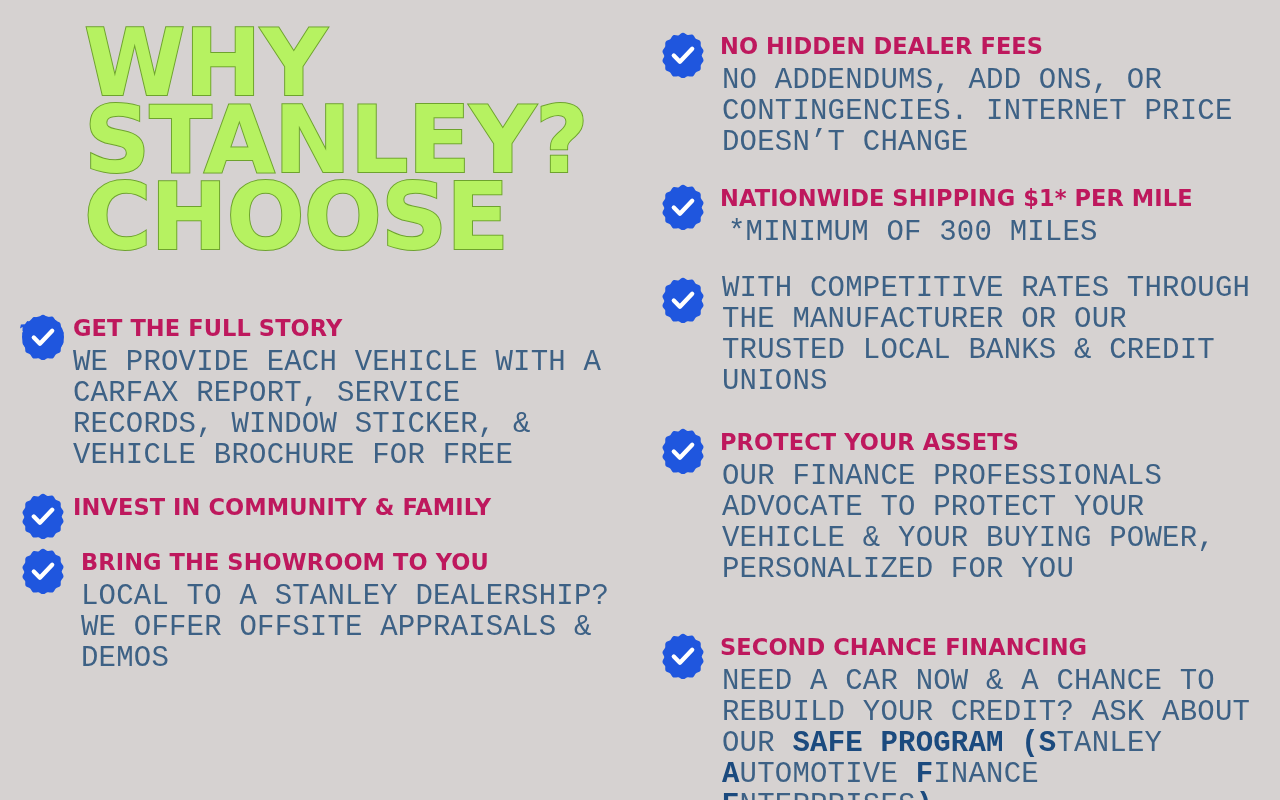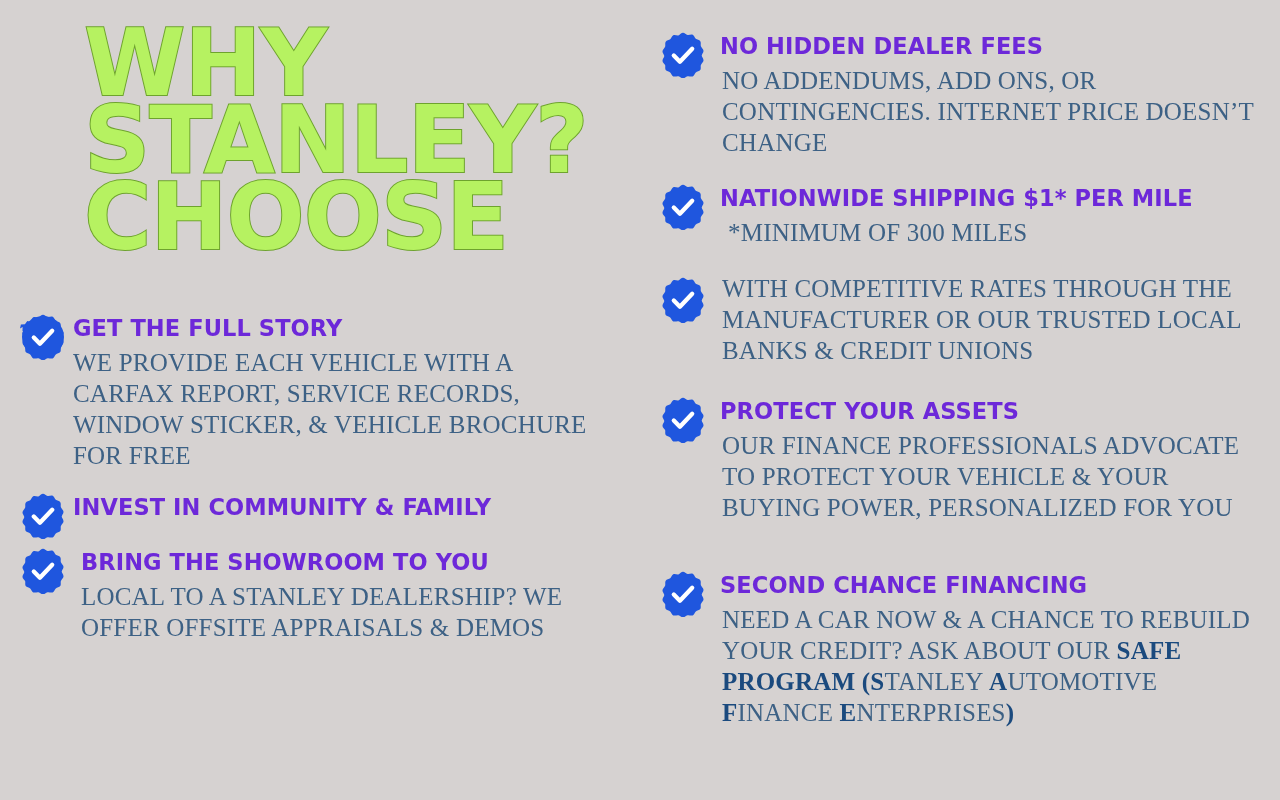--- a/index.html
+++ b/index.html
@@ -64,27 +64,27 @@
   }
   .badge svg { display:block; width:46px; height:46px; }
 
   
   .head {
     font-family:"DejaVu Sans", sans-serif;
     font-weight:bold;
     font-size:22.5px;
     line-height:37px;
     letter-spacing:0.1px;
-    color:#6d28d9;
+    color:#be185d;
     text-transform:uppercase;
   }
   .body {
-    font-family:Liberation Serif, serif;
+    font-family:Liberation Mono, monospace;
     font-weight:normal;
-    font-size:25px;
+    font-size:29px;
     line-height:31px;
     letter-spacing:0.2px;
     color:#3d6185;
     text-transform:uppercase;
   }
   .col-right .body { padding-left:2px; }
   .body .b { font-weight:bold; color:#1b4a7e; }
   .indent { padding-left:8px !important; }
 
   

